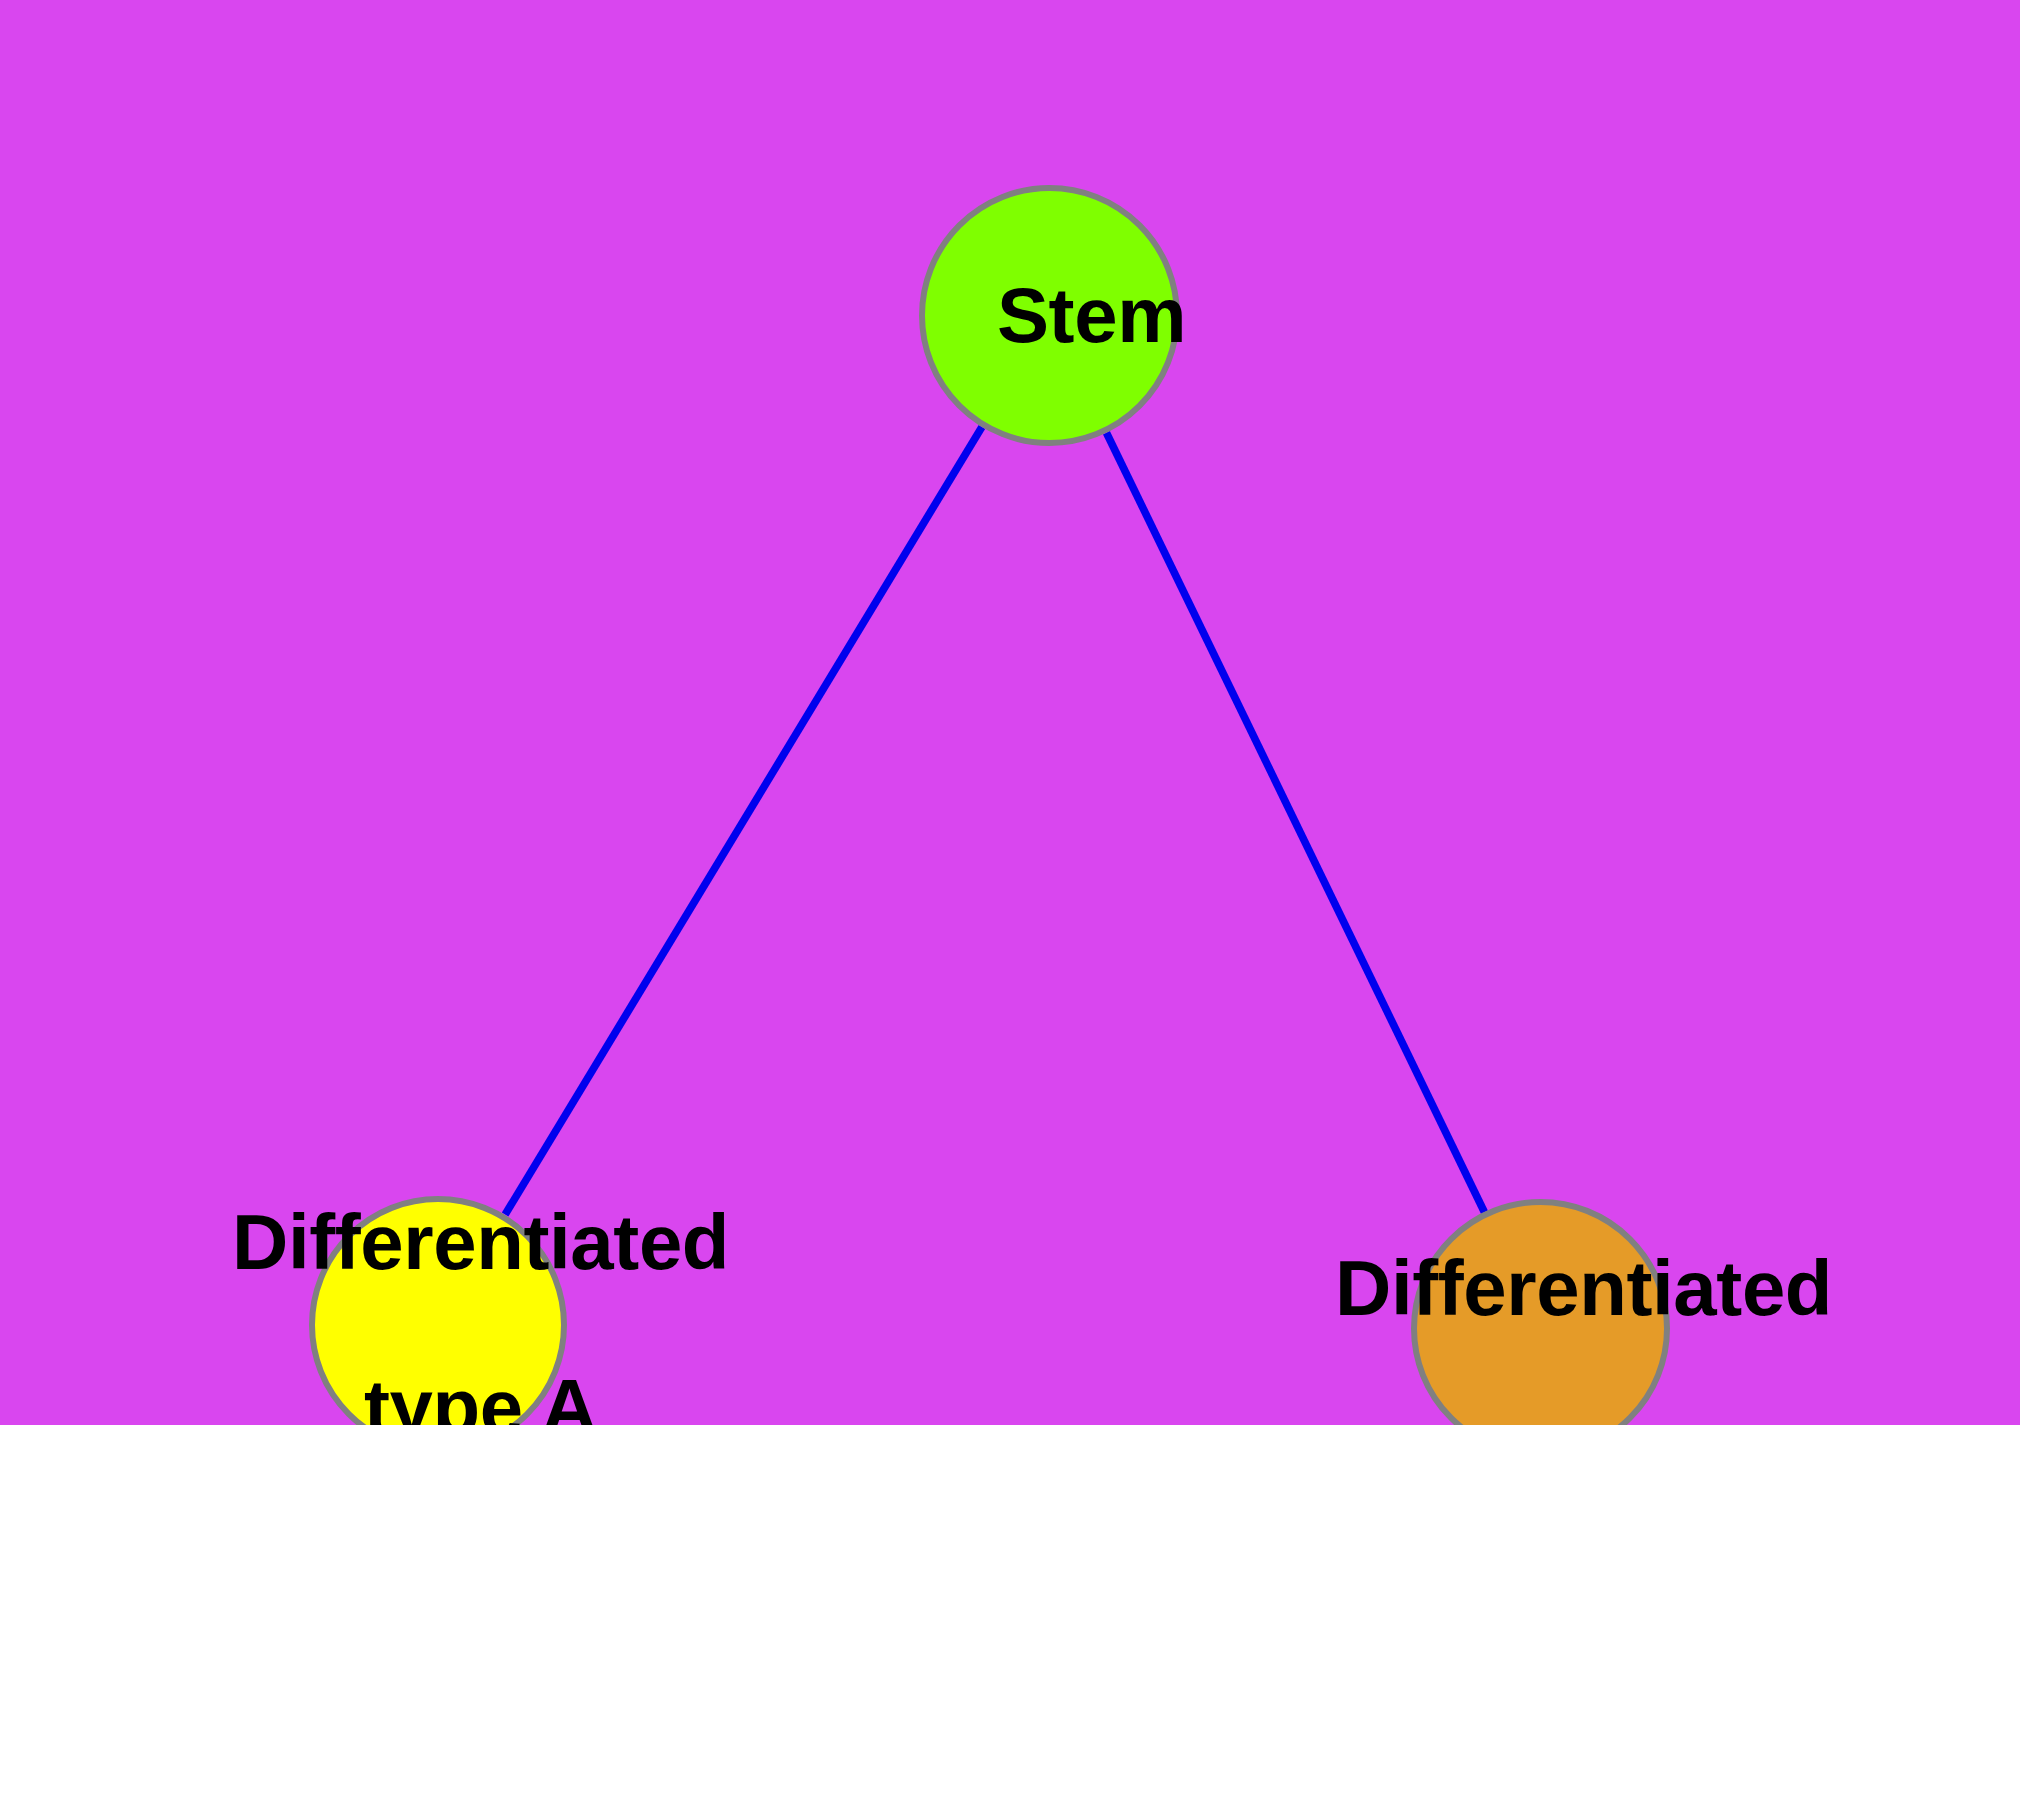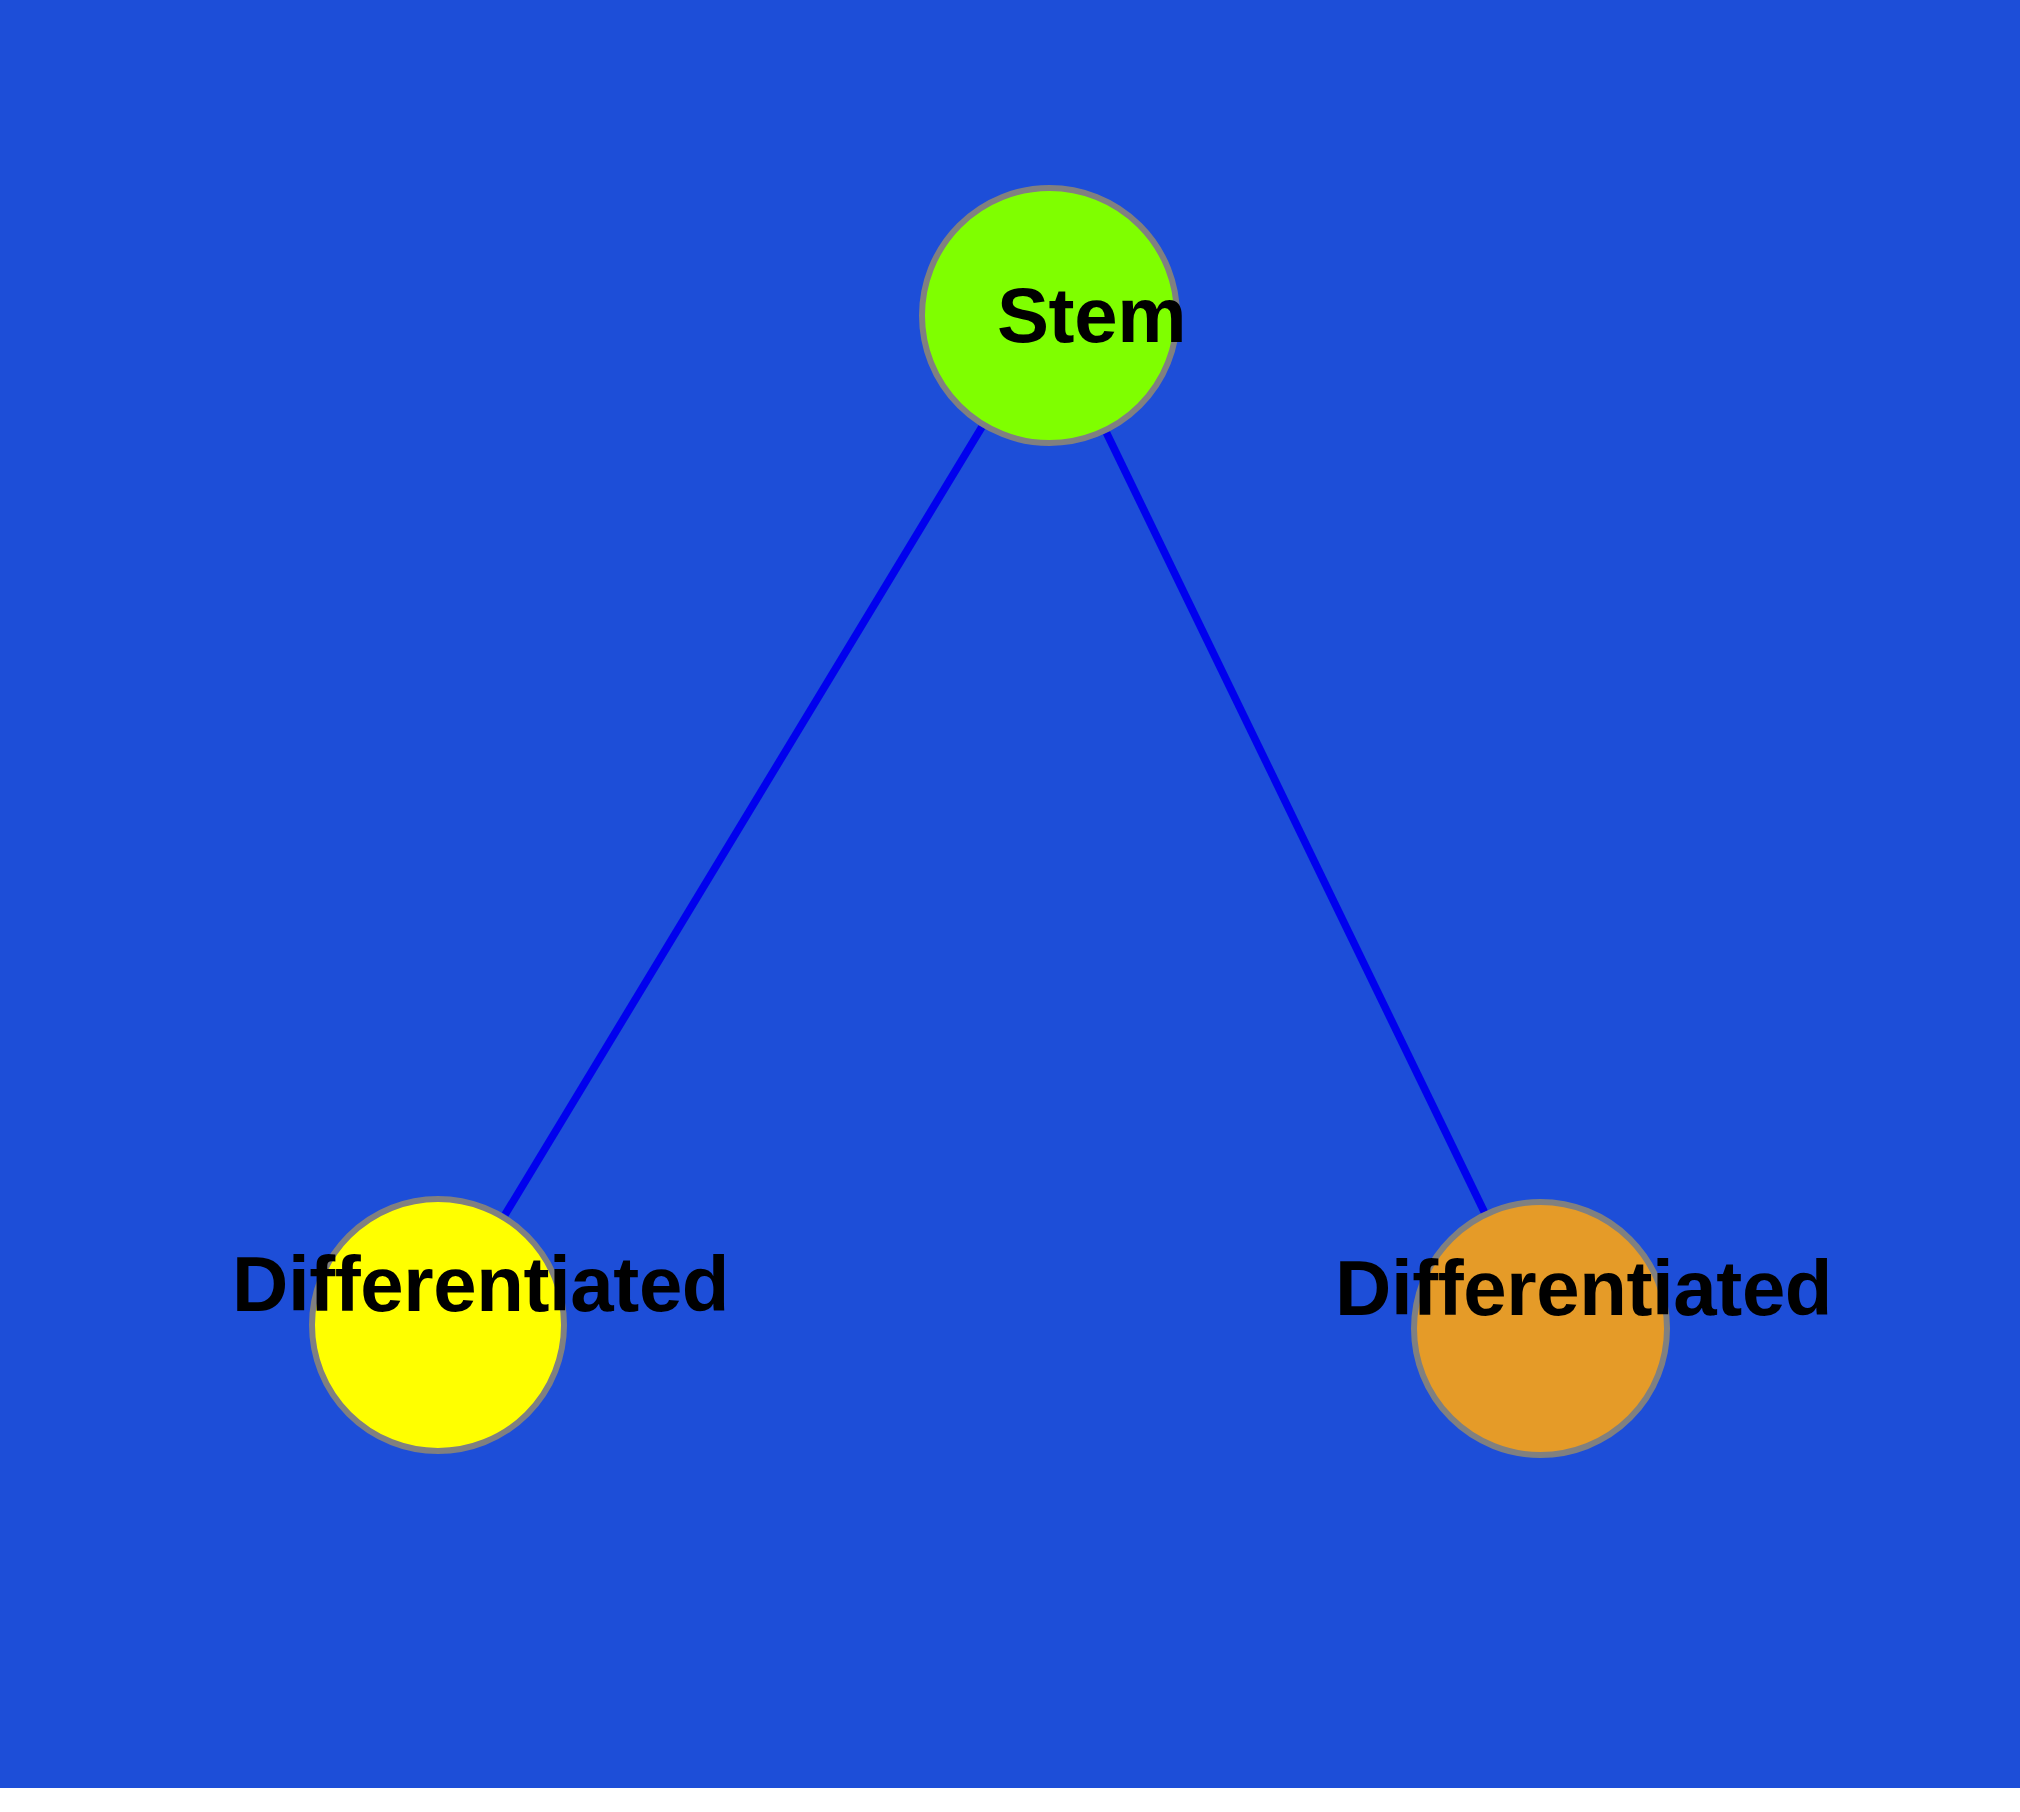--- a/index.html
+++ b/index.html
@@ -39,37 +39,38 @@
     line-height: 1.06;
     letter-spacing: -0.4px;
     white-space: pre;
     transform: translate(-50%, -50%);
     pointer-events: none;
   }
 </style>
 </head>
 <body>
 
-<div id="canvas" style="width: 2021px; height: 1788px; background: #1d4ed8;">
+<div id="canvas" style="width: 2021px; height: 1425px; background: #d946ef;">
 
   <svg id="edges" viewBox="0 0 2384 2138" xmlns="http://www.w3.org/2000/svg">
     <line id="edge-a" x1="1158.2477355557187" y1="503.74056442876434" x2="595.7165207501998" y2="1432.9703519923885" stroke="#0000ee" stroke-width="9" stroke-linecap="butt"></line>
     <line id="edge-b" x1="1305.1974902030126" y1="510.5658591082812" x2="1751.238857135968" y2="1430.3339191976168" stroke="#0000ee" stroke-width="9" stroke-linecap="butt"></line>
   </svg>
 
   <div class="node" id="node-stem" style="left: 919px; top: 185px; width: 261px; height: 261px; background: rgb(127, 255, 0); border-color: rgb(128, 128, 128);"></div>
   <div class="node" id="node-diff-a" style="left: 309px; top: 1196px; width: 258px; height: 258px; background: rgb(255, 255, 0); border-color: rgb(128, 128, 128);"></div>
   <div class="node" id="node-diff-b" style="left: 1411px; top: 1199px; width: 259px; height: 259px; background: rgb(229, 155, 40); border-color: rgb(128, 128, 128);"></div>
 
   <div class="node-label" id="label-stem" style="left: 1049px; top: 315px;">
     <span>Stem</span>
   </div>
 
   <div class="node-label" id="label-diff-a" style="left: 438px; top: 1325px;">
     <span>Differentiated</span><br>
+    <span>type A</span>
   </div>
 
   <div class="node-label" id="label-diff-b" style="left: 1541px; top: 1329px;">
     <span>Differentiated</span><br>
   </div>
 
 </div>
 
 
 </body></html>

